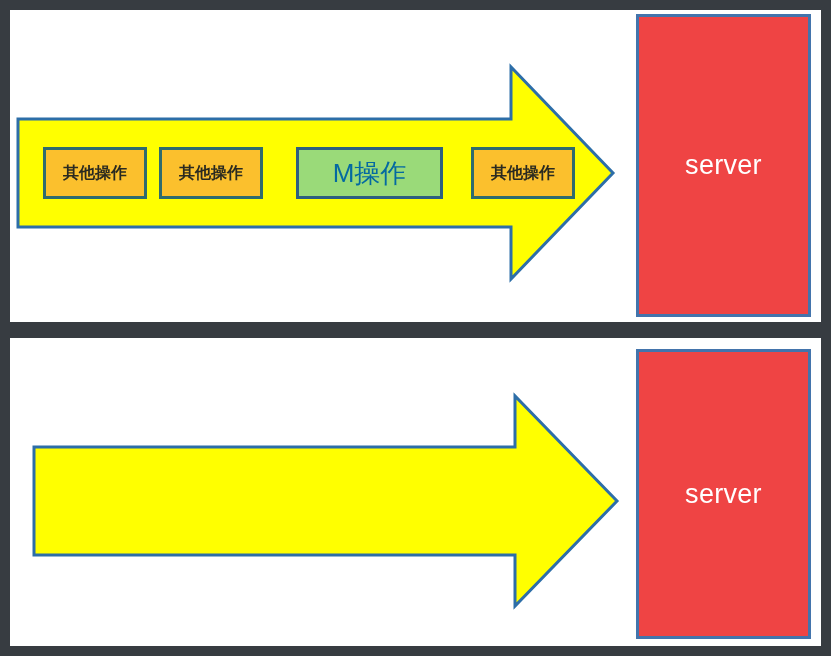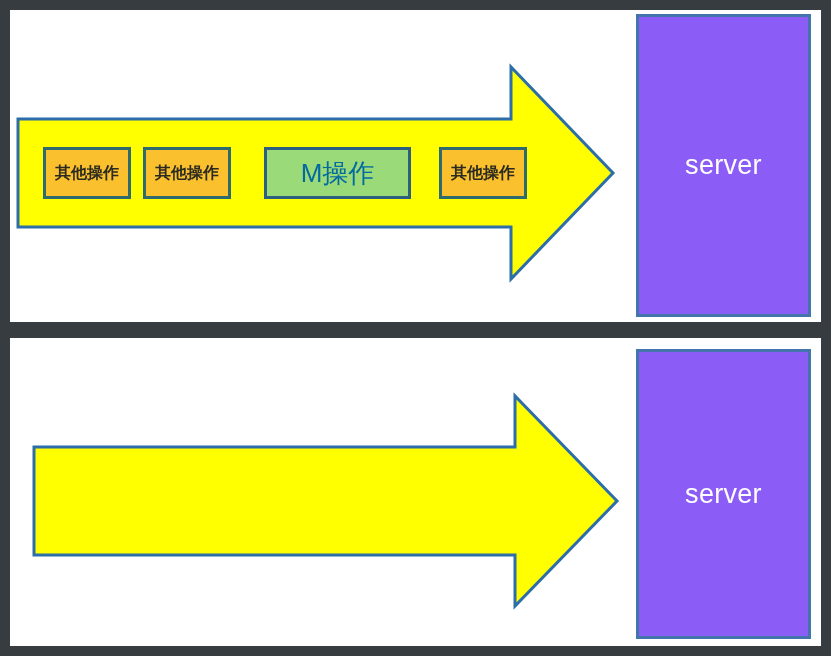--- a/index.html
+++ b/index.html
@@ -26,21 +26,21 @@
     width: 811px;
     background: #ffffff;
     overflow: hidden;
   }
   .panel-top    { top: 10px;  height: 312px; }
   .panel-bottom { top: 338px; height: 308px; }
 
   
   .server-box {
     position: absolute;
-    background: #8b5cf6;
+    background: #ef4444;
     border: 3px solid #4374ac;
     box-sizing: border-box;
     display: flex;
     align-items: center;
     justify-content: center;
   }
   .server-label {
     color: #ffffff;
     font-size: 27px;
     font-family: "Liberation Sans", "DejaVu Sans", sans-serif;
@@ -81,21 +81,21 @@
     justify-content: center;
     text-align: center;
     line-height: 1.08;
     font-family: "Liberation Sans", "DejaVu Sans", sans-serif;
   }
   .op-box.orange { background: #fbc02d; color: #2a2a20; }
   .op-box.green  { background: #9ada79; color: #2a2a20; }
 
   
   .row-top .op-box        { height: 52px; font-size: 16px; font-weight: 700; }
-  .row-top .op-box.orange { width: 88px; }
+  .row-top .op-box.orange { width: 104px; }
   .row-top .op-box.green  {
     width: 147px;
     color: #0369a1;
     font-size: 26px;
     font-weight: 400;
     border-color: #2d5f80;
     margin-left: 21px;
     margin-right: 16px;
   }
 

